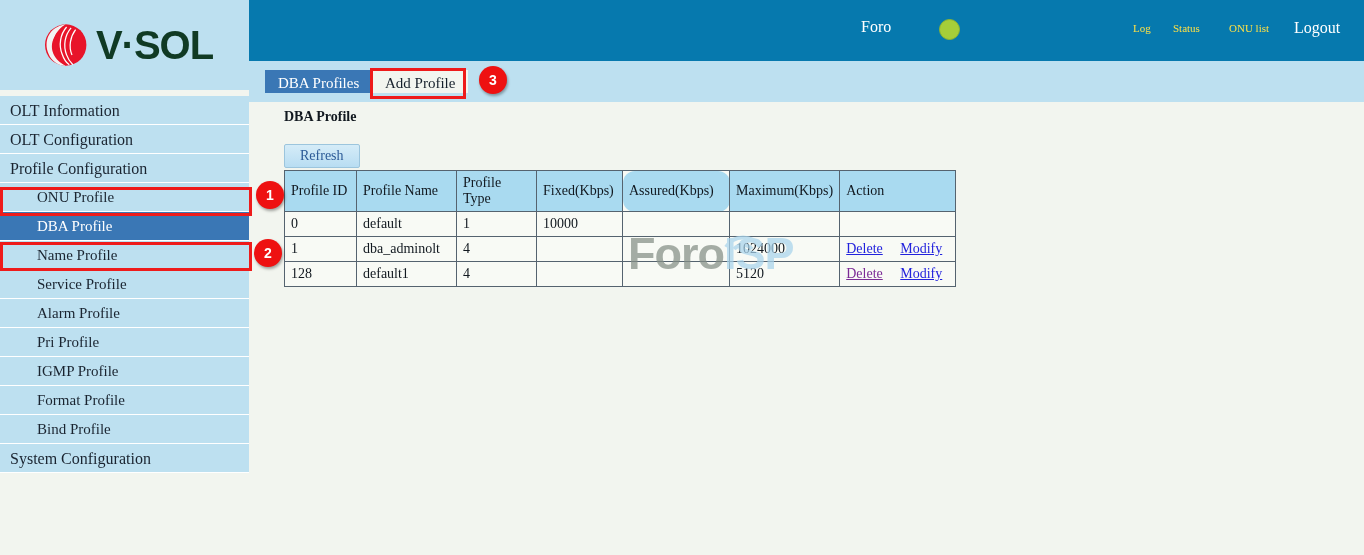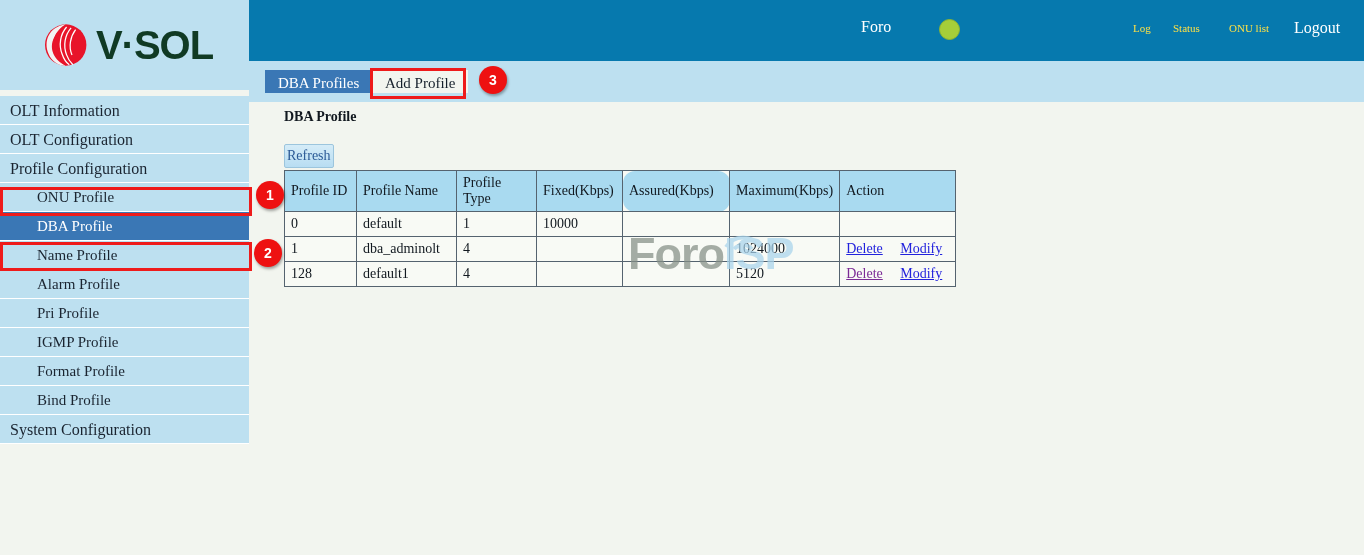--- a/index.html
+++ b/index.html
@@ -147,21 +147,21 @@
   .page-title {
     position: absolute;
     left: 35px; top: 7px;
     font-size: 14px;
     font-weight: bold;
     color: #11181f;
   }
   .refresh-btn {
     position: absolute;
     left: 35px; top: 42px;
-    padding: 3px 2px;
+    padding: 3px 15px;
     font-size: 14px;
     color: #2b5a96;
     background: linear-gradient(to bottom, #d5ecf8 0%, #b8ddf2 100%);
     border: 1px solid #9cc5dd;
     border-radius: 2px;
     font-family: "Liberation Serif", serif;
     cursor: pointer;
   }
 
   
@@ -282,20 +282,21 @@
   <div class="tab tab-inactive">Add Profile</div>
 </div>
 
 <div class="sidebar">
   <div class="side-item">OLT Information</div>
   <div class="side-item">OLT Configuration</div>
   <div class="side-item">Profile Configuration</div>
   <div class="side-item sub">ONU Profile</div>
   <div class="side-item sub selected">DBA Profile</div>
   <div class="side-item sub">Name Profile</div>
+  <div class="side-item sub">Service Profile</div>
   <div class="side-item sub">Alarm Profile</div>
   <div class="side-item sub">Pri Profile</div>
   <div class="side-item sub">IGMP Profile</div>
   <div class="side-item sub">Format Profile</div>
   <div class="side-item sub">Bind Profile</div>
   <div class="side-item">System Configuration</div>
 </div>
 
 <div class="content">
   <div class="page-title">DBA Profile</div>

